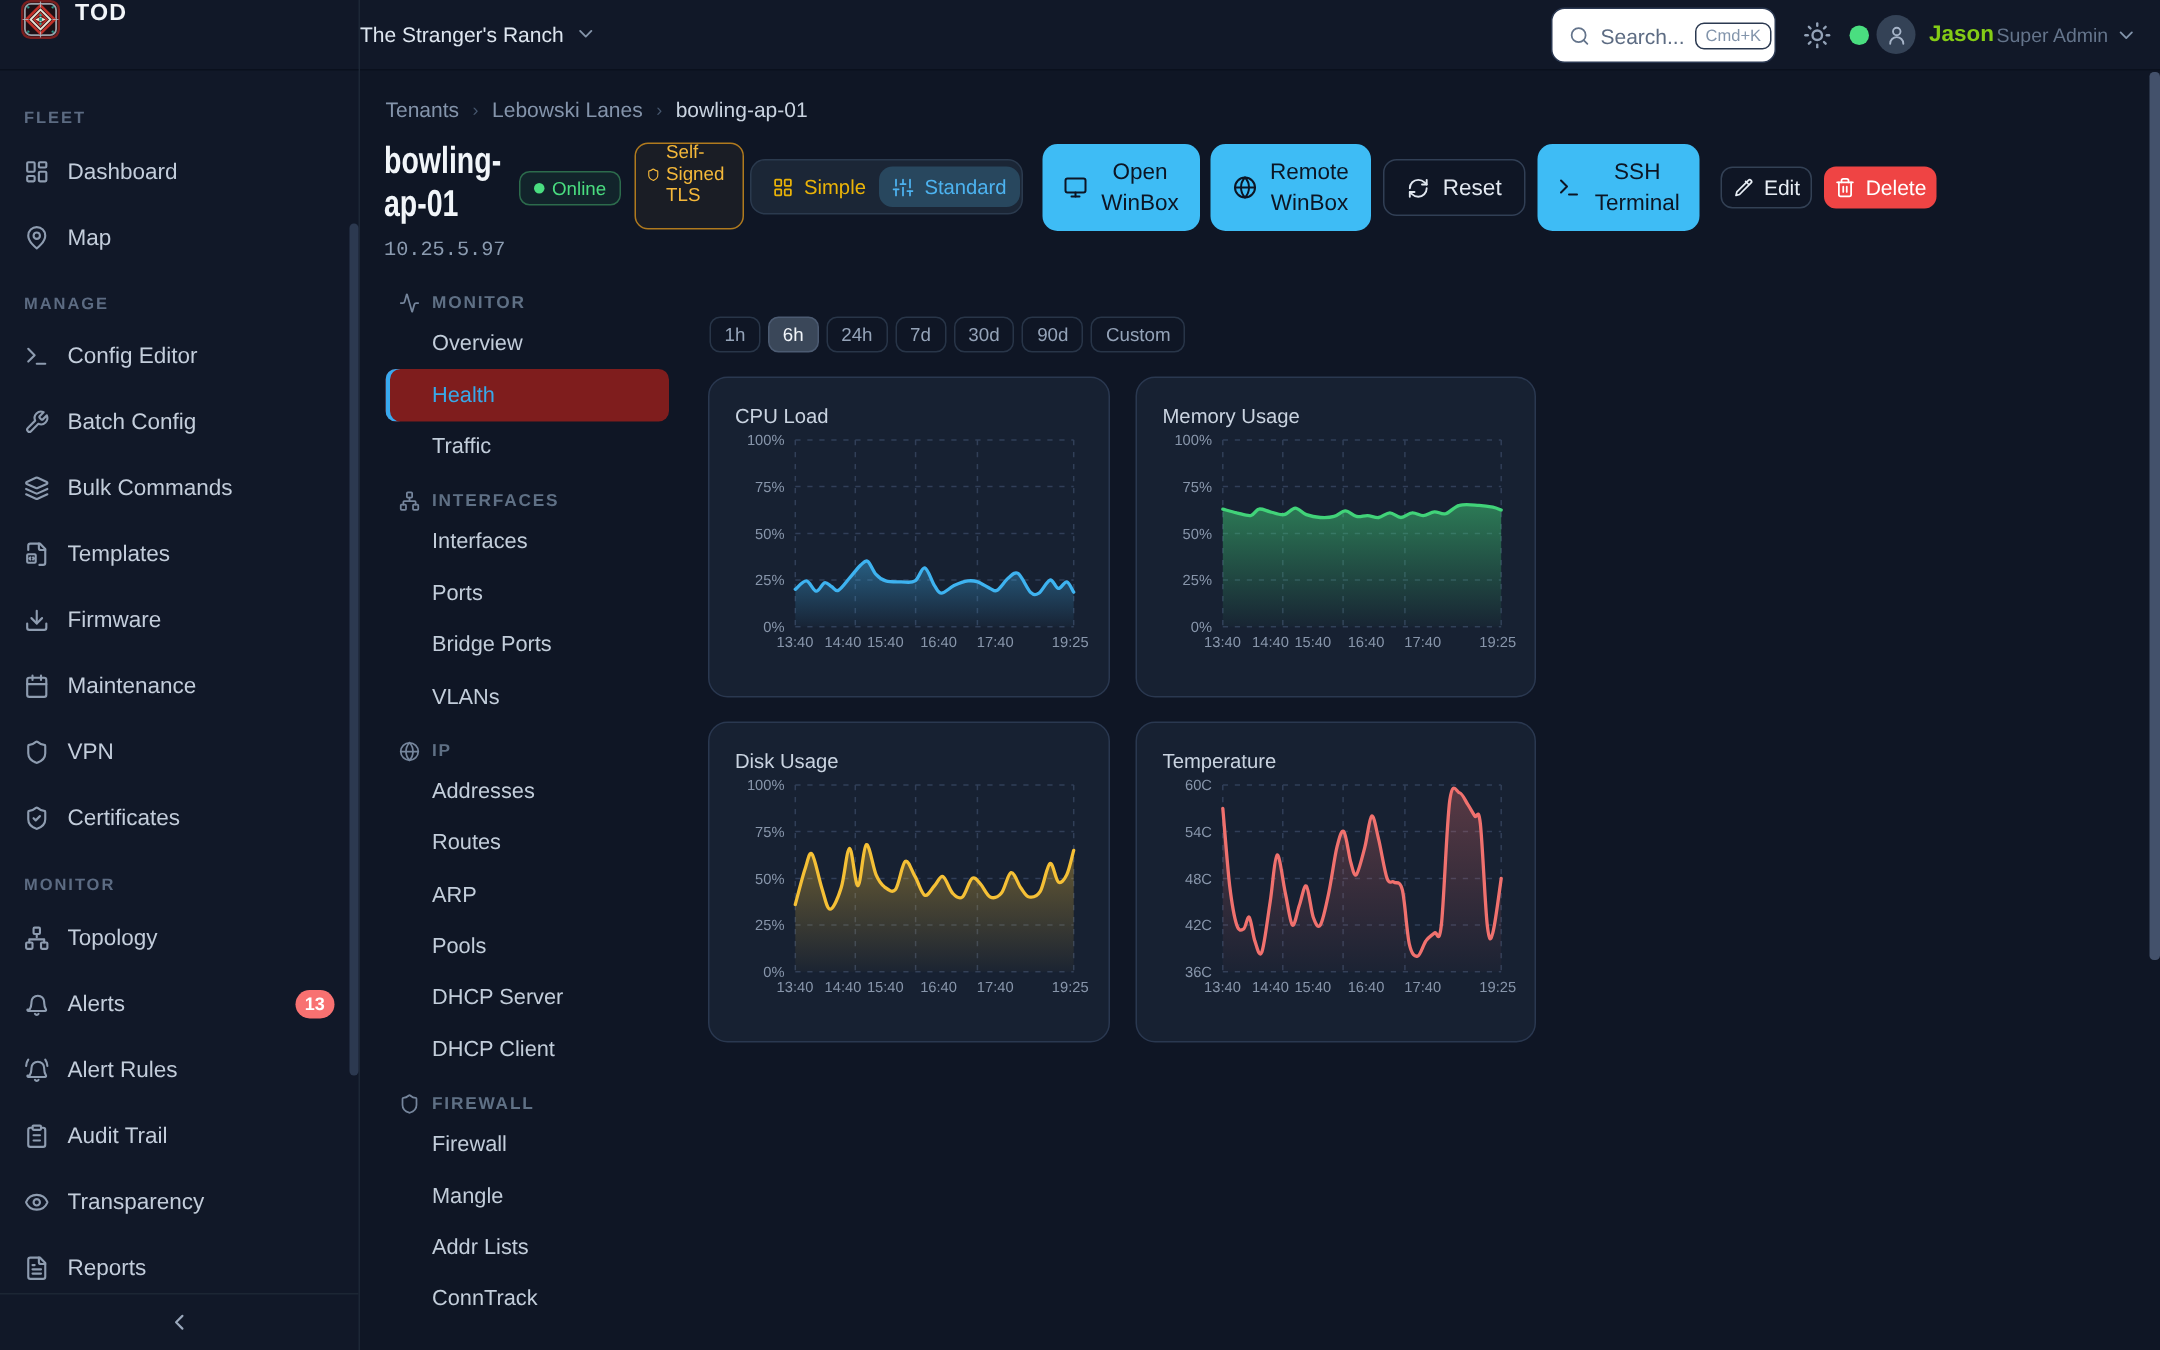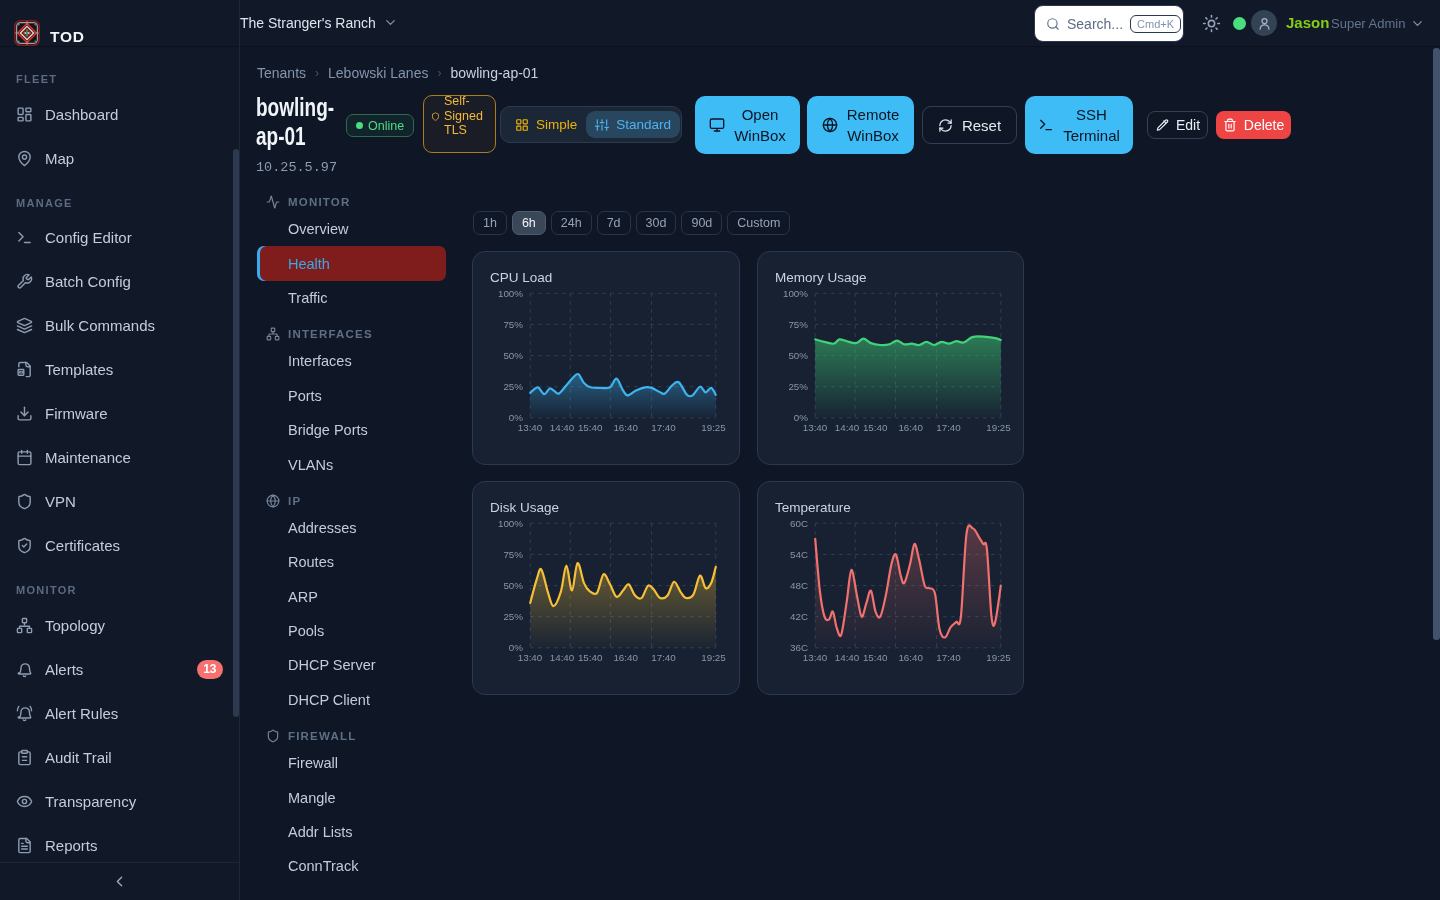--- a/index.html
+++ b/index.html
@@ -1,20 +1,20 @@
 <!DOCTYPE html>
 <html><head><meta charset="utf-8"><style>
 *{margin:0;padding:0;box-sizing:border-box}
 html,body{width:1440px;height:900px;overflow:hidden;background:#0f1625;
  font-family:"Liberation Sans",sans-serif;color:#dce4ef;-webkit-font-smoothing:antialiased}
 .ic{width:100%;height:100%;display:block}
 #app{position:relative;width:1440px;height:900px}
 
 #side{position:absolute;left:0;top:0;width:240px;height:900px;background:#111828;border-right:1px solid #1d2736}
-#slogo{height:47px;display:flex;align-items:flex-end;gap:10px;padding:0 14px;border-bottom:1px solid #0a101d}
+#slogo{height:47px;display:flex;align-items:flex-start;gap:10px;padding:0 14px;border-bottom:1px solid #0a101d}
 #slogo b{font-size:15.5px;letter-spacing:0.8px;color:#f2f5f9}
 .slabel{padding:0 16px;font-size:11px;font-weight:bold;letter-spacing:1.3px;color:#5c6b82;margin:16.5px 0 6px;line-height:13px}
 .nitem{height:44px;display:flex;align-items:center;gap:12px;padding:0 16px;font-size:15px;color:#c3cddb}
 .nico{width:17px;height:17px;color:#8e9cb0;flex:none}
 .badge{margin-left:auto;background:#f87171;color:#fff;font-size:12px;font-weight:bold;
  border-radius:10px;padding:2px 6.5px;line-height:15px}
 #sfoot{position:absolute;left:0;bottom:0;width:239px;height:38px;border-top:1px solid #1c2634;
  display:flex;align-items:center;justify-content:center;color:#9aa8bc}
 #sfoot .ic{width:17px;height:17px}
 #sscroll{position:absolute;right:0;top:149px;width:6px;height:568px;background:#2c3950;border-radius:3px}

